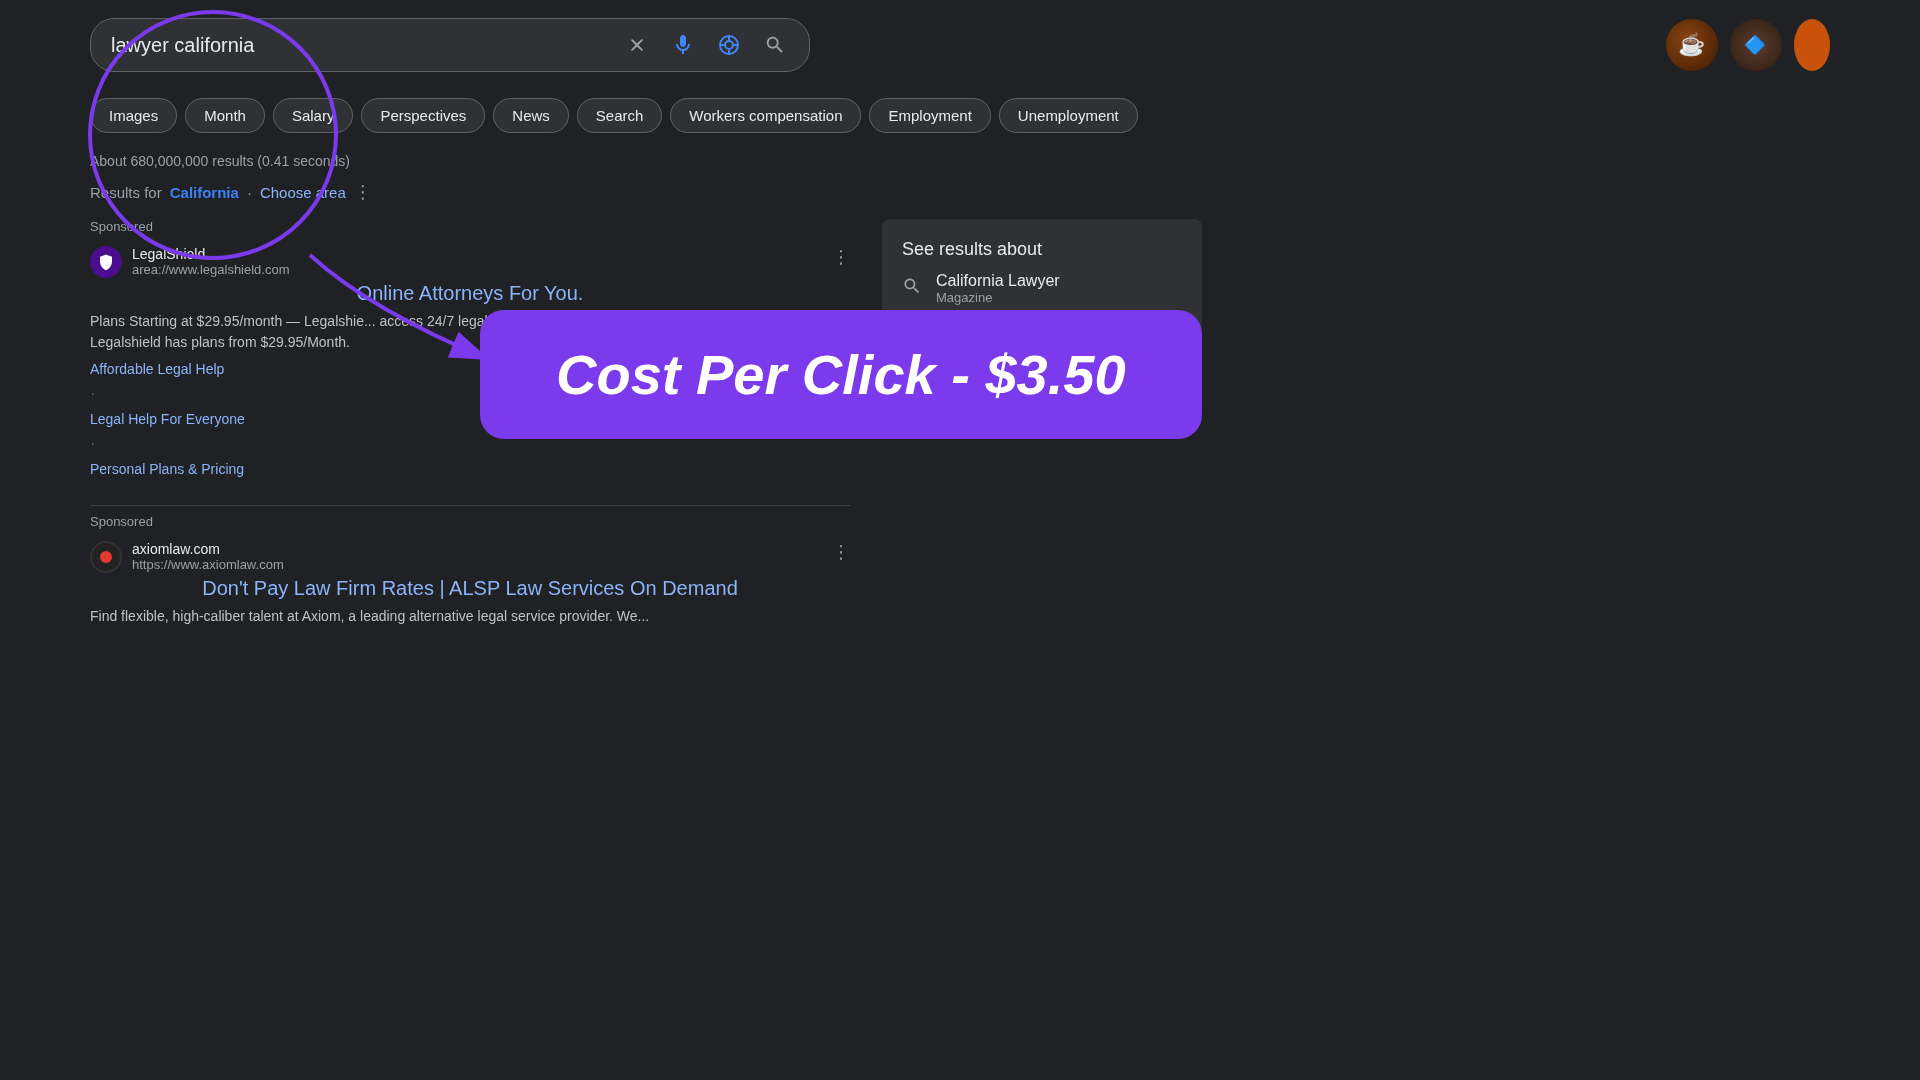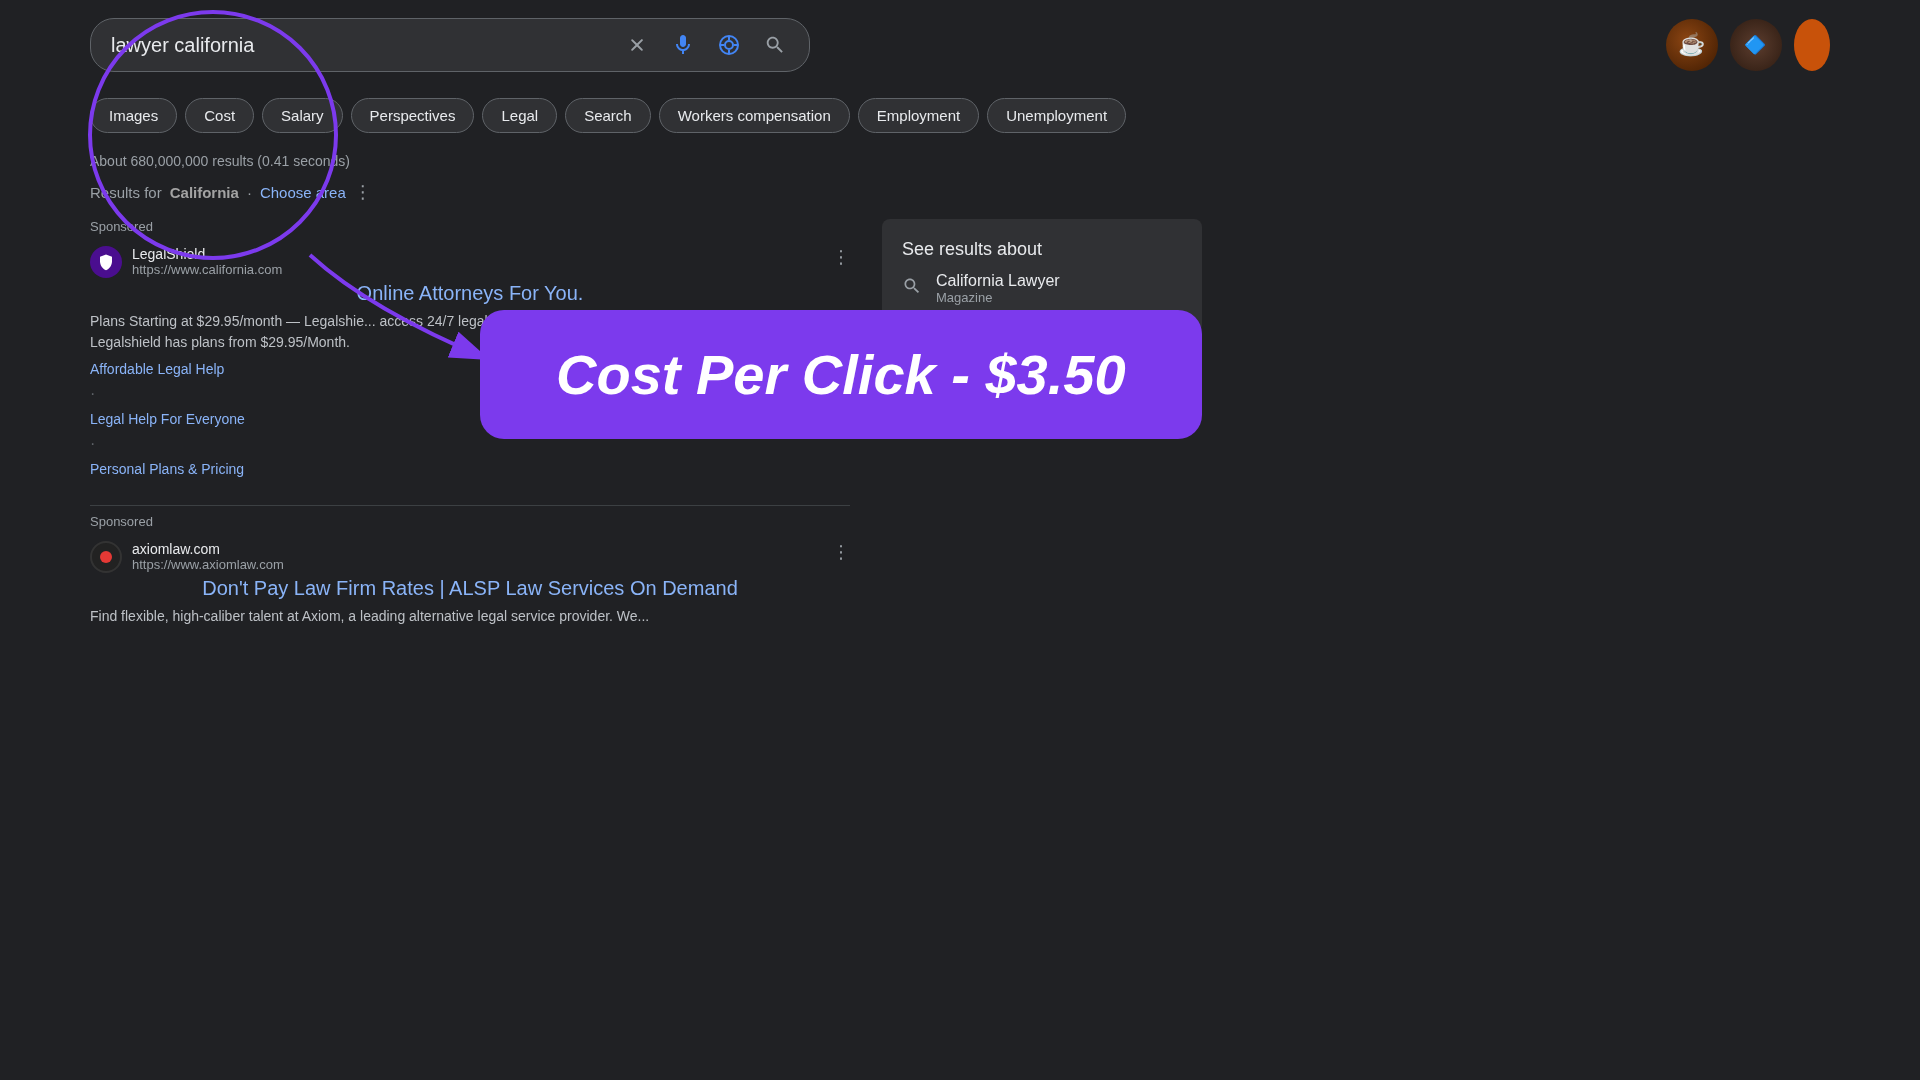--- a/index.html
+++ b/index.html
@@ -129,21 +129,21 @@
     .results-location {
       display: flex;
       align-items: center;
       gap: 8px;
       font-size: 15px;
       color: #9aa0a6;
       padding-bottom: 16px;
     }
 
     .results-location strong {
-      color: #a3a3a3;
+      color: #3b82f6;
     }
 
     .results-location a {
       color: #8ab4f8;
       text-decoration: none;
     }
 
     .three-dots {
       cursor: pointer;
       color: #9aa0a6;
@@ -411,24 +411,24 @@
 
     <div class="profile-avatars">
       <div class="avatar-circle avatar-coffee">☕</div>
       <div class="avatar-circle avatar-hex">🔷</div>
       <div class="avatar-circle" style="background:#c8520a; width:36px;"></div>
     </div>
   </div>
 
   <div class="tabs-row">
     <div class="tab-pill">Images</div>
-    <div class="tab-pill">Cost</div>
+    <div class="tab-pill">Month</div>
     <div class="tab-pill">Salary</div>
     <div class="tab-pill">Perspectives</div>
-    <div class="tab-pill">Legal</div>
+    <div class="tab-pill">News</div>
     <div class="tab-pill">Search</div>
     <div class="tab-pill">Workers compensation</div>
     <div class="tab-pill">Employment</div>
     <div class="tab-pill">Unemployment</div>
   </div>
 
   <div class="results-count">About 680,000,000 results (0.41 seconds)</div>
 
   <div class="results-location">
     <span>Results for</span>
@@ -445,21 +445,21 @@
       <div class="ad-result">
         <div class="sponsored-label">Sponsored</div>
         <div class="ad-source">
           <div class="ad-favicon favicon-legalshield">
             <svg width="18" height="18" viewBox="0 0 24 24" fill="white">
               <path d="M12 2L4 5v6c0 5.55 3.84 10.74 8 12 4.16-1.26 8-6.45 8-12V5l-8-3z"></path>
             </svg>
           </div>
           <div class="ad-source-info">
             <div class="ad-company">LegalShield</div>
-            <div class="ad-url">https://www.california.com</div>
+            <div class="ad-url">area://www.legalshield.com</div>
           </div>
           <span class="three-dots">⋮</span>
         </div>
         <a class="ad-title">Online Attorneys For You.</a>
         <div class="ad-description">
           Plans Starting at $29.95/month — Legalshie... access 24/7 legal support. There is such a thing as an affordable <strong>lawyer</strong>. Legalshield has plans from $29.95/Month.
         </div>
         <div class="ad-links">
           <a class="ad-link">Affordable Legal Help</a>
           <span class="ad-link-sep">·</span>

